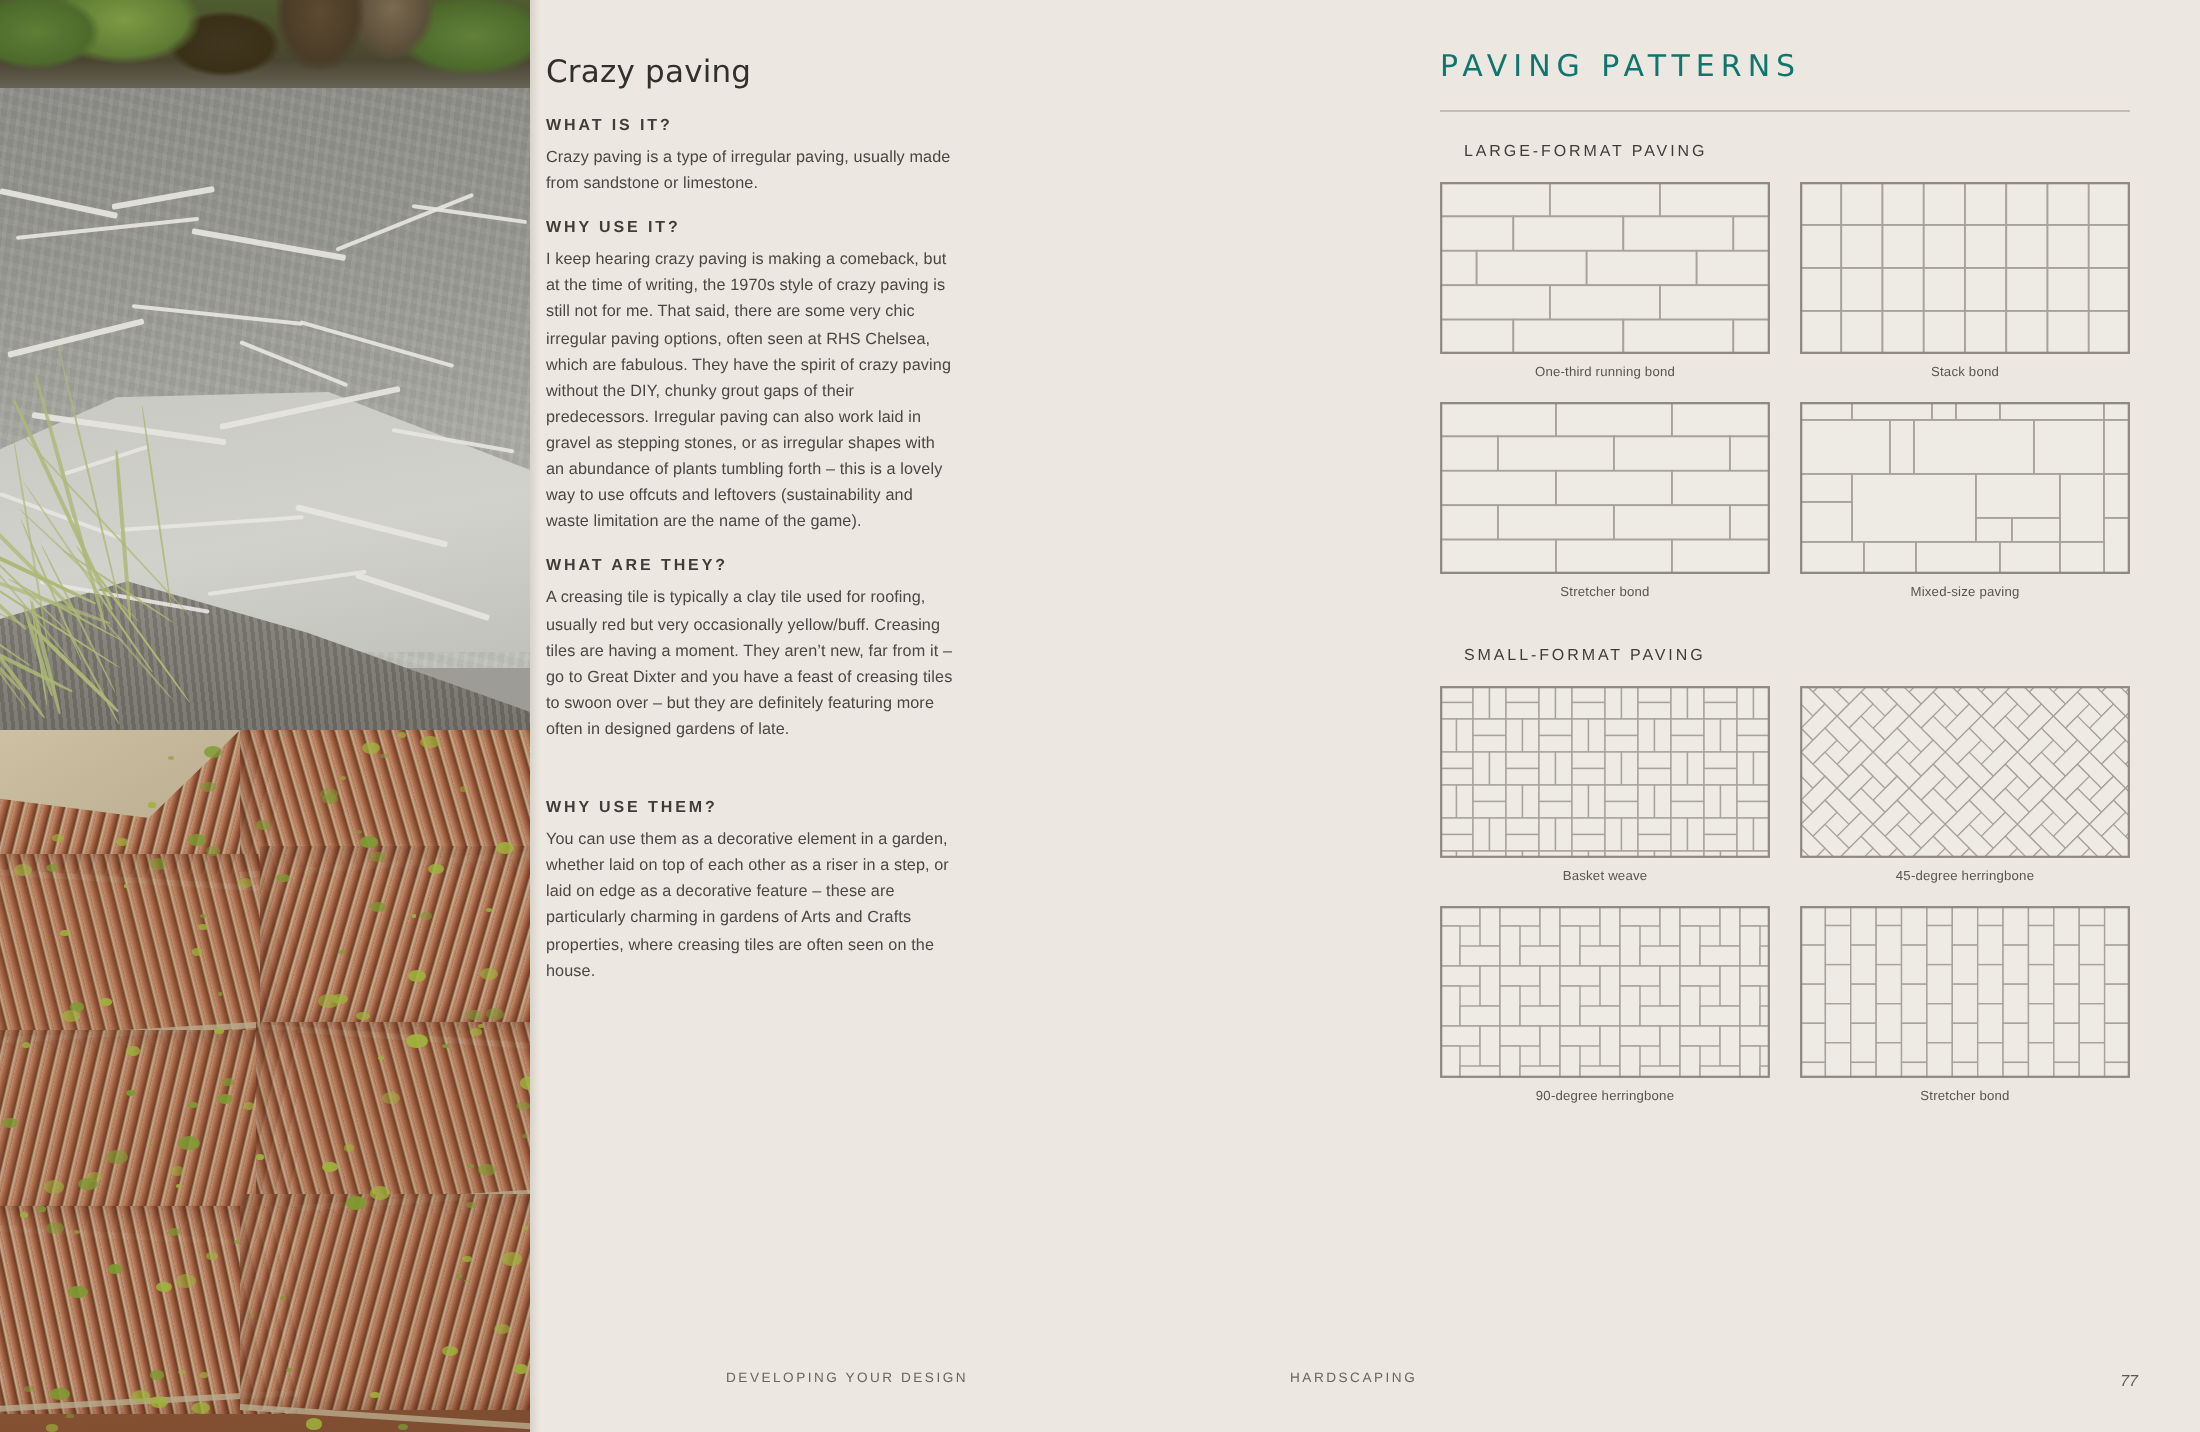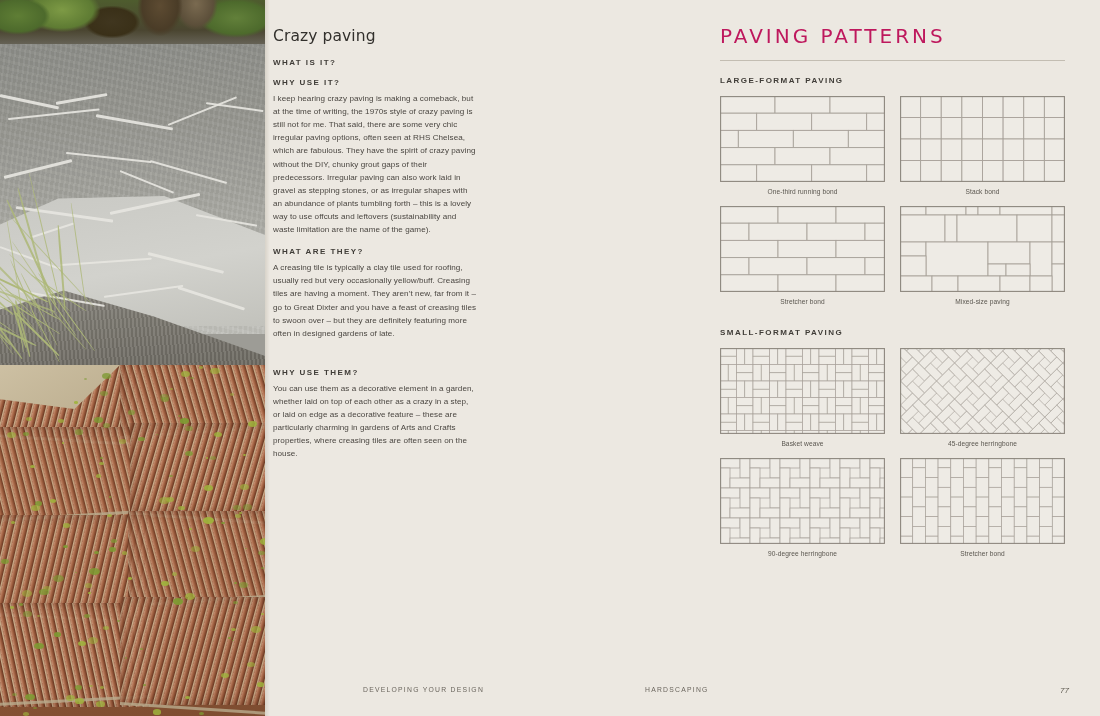--- a/index.html
+++ b/index.html
@@ -90,28 +90,28 @@
   }
   p.body:last-child{margin-bottom:0;}
   .block{margin-bottom:11px;}
   .block:last-child{margin-bottom:0;margin-top:28px;}
 
   
   .right-col{flex:1;position:relative;}
   .rc-inner{position:absolute;left:0px;top:26px;width:345px;}
   h1.page-title{
     font-family:"DejaVu Sans", sans-serif;
-    font-weight:400;font-size:20px;letter-spacing:3.0px;
-    color:#be185d;margin:0 0 13px 0;line-height:1.05;
+    font-weight:400;font-size:15px;letter-spacing:3.0px;
+    color:#0f766e;margin:0 0 13px 0;line-height:1.05;
   }
   hr.rule{border:0;border-top:1px solid #c3bdb2;margin:0 0 15px 0;}
   p.intro{font-size:8.1px;line-height:1.72;color:#4a4641;margin:0 0 24px 0;letter-spacing:.06px;}
   h3.grouphead{
-    font-size:8px;font-weight:700;letter-spacing:1.45px;color:#403d38;
-    margin:0 0 11px 0;text-transform:uppercase;
+    font-size:8px;font-weight:400;letter-spacing:1.45px;color:#403d38;
+    margin:0 0 11px 12px;text-transform:uppercase;
   }
   .pattern-grid{display:grid;grid-template-columns:165px 165px;column-gap:15px;row-gap:11px;margin-bottom:23px;}
   .pattern-grid:last-child{margin-bottom:0;}
   .pattern-cell{width:165px;}
   .pattern-box{width:165px;height:86px;display:block;background:#eeebe5;}
   .pattern-label{
     text-align:center;font-size:6.6px;color:#5a564f;margin-top:6px;letter-spacing:.1px;
   }
 
   
@@ -342,33 +342,34 @@
 
     <div class="gutter"></div>
   </div>
 
   <div class="text-col">
     <div class="tc-inner">
 
       <h2 class="sec-title">Crazy paving</h2>
       <div class="block">
         <h3 class="sub">WHAT IS IT?</h3>
+        <p class="body">Crazy paving is a type of irregular paving, usually made from sandstone or limestone.</p>
       </div>
       <div class="block">
         <h3 class="sub">WHY USE IT?</h3>
         <p class="body">I keep hearing crazy paving is making a comeback, but at the time of writing, the 1970s style of crazy paving is still not for me. That said, there are some very chic irregular paving options, often seen at RHS Chelsea, which are fabulous. They have the spirit of crazy paving without the DIY, chunky grout gaps of their predecessors. Irregular paving can also work laid in gravel as stepping stones, or as irregular shapes with an abundance of plants tumbling forth – this is a lovely way to use offcuts and leftovers (sustainability and waste limitation are the name of the game).</p>
       </div>
 
       <div class="block">
         <h3 class="sub">WHAT ARE THEY?</h3>
         <p class="body">A creasing tile is typically a clay tile used for roofing, usually red but very occasionally yellow/buff. Creasing tiles are having a moment. They aren’t new, far from it – go to Great Dixter and you have a feast of creasing tiles to swoon over – but they are definitely featuring more often in designed gardens of late.</p>
       </div>
       <div class="block">
         <h3 class="sub">WHY USE THEM?</h3>
-        <p class="body">You can use them as a decorative element in a garden, whether laid on top of each other as a crazy in a step, or laid on edge as a decorative feature – these are particularly charming in gardens of Arts and Crafts properties, where creasing tiles are often seen on the house.</p>
+        <p class="body">You can use them as a decorative element in a garden, whether laid on top of each other as a riser in a step, or laid on edge as a decorative feature – these are particularly charming in gardens of Arts and Crafts properties, where creasing tiles are often seen on the house.</p>
       </div>
 
     </div>
   </div>
 
   <div class="right-col">
     <div class="rc-inner">
       <h1 class="page-title">PAVING PATTERNS</h1>
       <hr class="rule">
 

